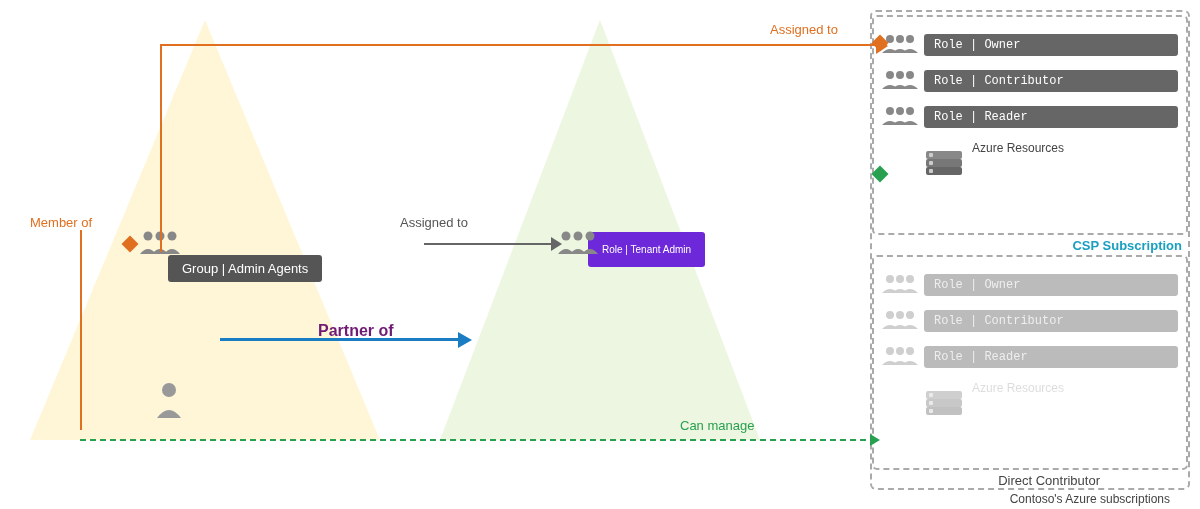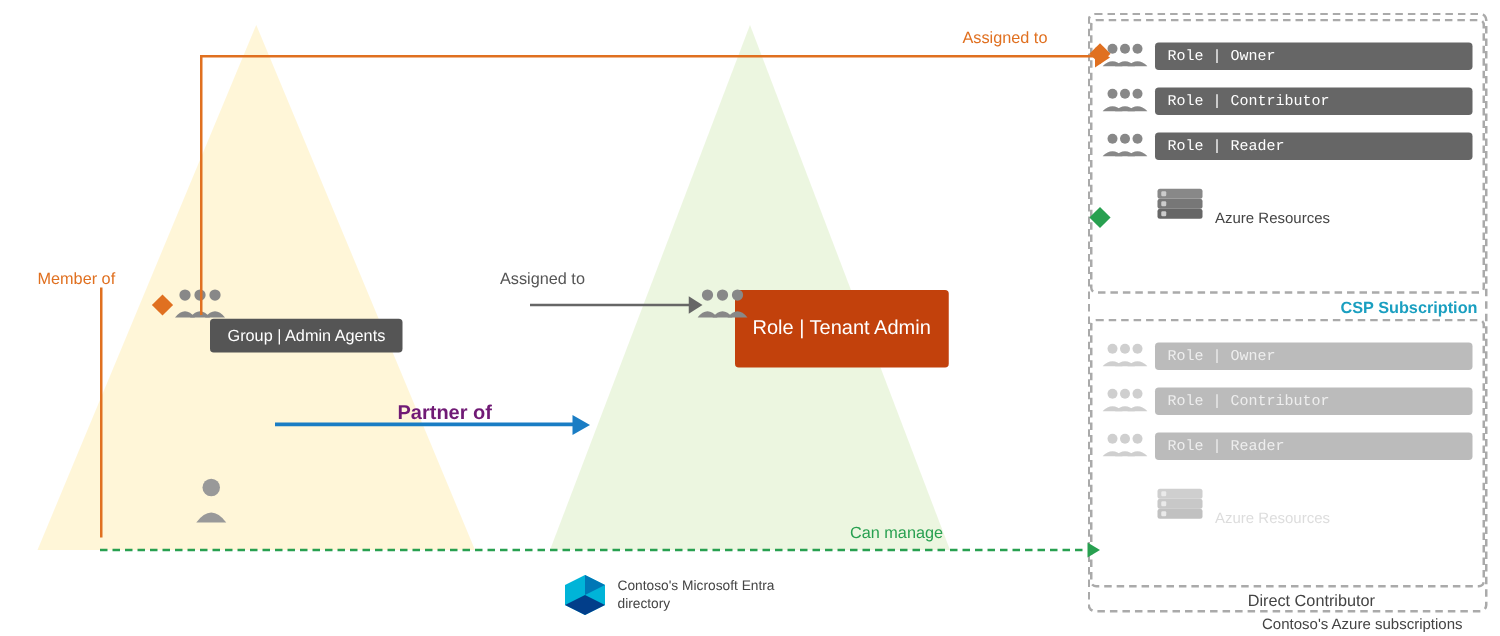--- a/index.html
+++ b/index.html
@@ -90,21 +90,21 @@
       flex-shrink: 0;
     }
 
     .people-icon-faded {
       opacity: 0.4;
     }
 
     
     .azure-res {
       display: flex;
-      align-items: flex-end;
+      align-items: flex-start;
       margin: 6px 8px 4px 50px;
     }
 
     .azure-res-label {
       font-size: 12px;
       color: #444;
       margin-left: 8px;
     }
 
     .azure-res-label-faded {
@@ -124,25 +124,25 @@
       border-radius: 3px;
       font-size: 13px;
       white-space: nowrap;
       margin-top: 23px;
     }
 
     .role-tenant-label {
       position: absolute;
       left: 588px;
       top: 232px;
-      background: #c2410c;
+      background: #6d28d9;
       color: #fff;
-      padding: 22px 14px;
+      padding: 12px 14px;
       border-radius: 3px;
-      font-size: 16px;
+      font-size: 10px;
       white-space: nowrap;
     }
   </style>
 </head>
 <body>
 
 <div class="diagram">
 
   <div class="triangle-yellow"></div>
 
@@ -336,22 +336,14 @@
   <div style="position:absolute; top:418px; left:680px; color:#28a050; font-size:13px; font-weight:500;">Can manage</div>
 
   <svg style="position:absolute; left:80px; top:430px; width:800px; height:20px;">
     <line x1="0" y1="10" x2="790" y2="10" stroke="#28a050" stroke-width="2" stroke-dasharray="6,4"></line>
     <polygon points="790,4 800,10 790,16" fill="#28a050"></polygon>
   </svg>
 
   <div style="position:absolute; left:874px; top:168px; width:12px; height:12px; background:#28a050; transform:rotate(45deg);"></div>
 
 
-  <div style="position:absolute; bottom:15px; left:450px; display:flex; align-items:center; gap:8px;">
-    <svg width="36" height="36" viewBox="0 0 36 36">
-      <polygon points="18,2 34,10 34,26 18,34 2,26 2,10" fill="#00b4d8"></polygon>
-      <polygon points="18,2 34,10 18,18" fill="#0077b6"></polygon>
-      <polygon points="18,18 34,26 18,34 2,26" fill="#023e8a"></polygon>
-    </svg>
-    <span style="font-size:11px; color:#444; max-width:160px; line-height:1.3;">Contoso's Microsoft Entra directory</span>
-  </div>
 
 </div>
 
 </body></html>

